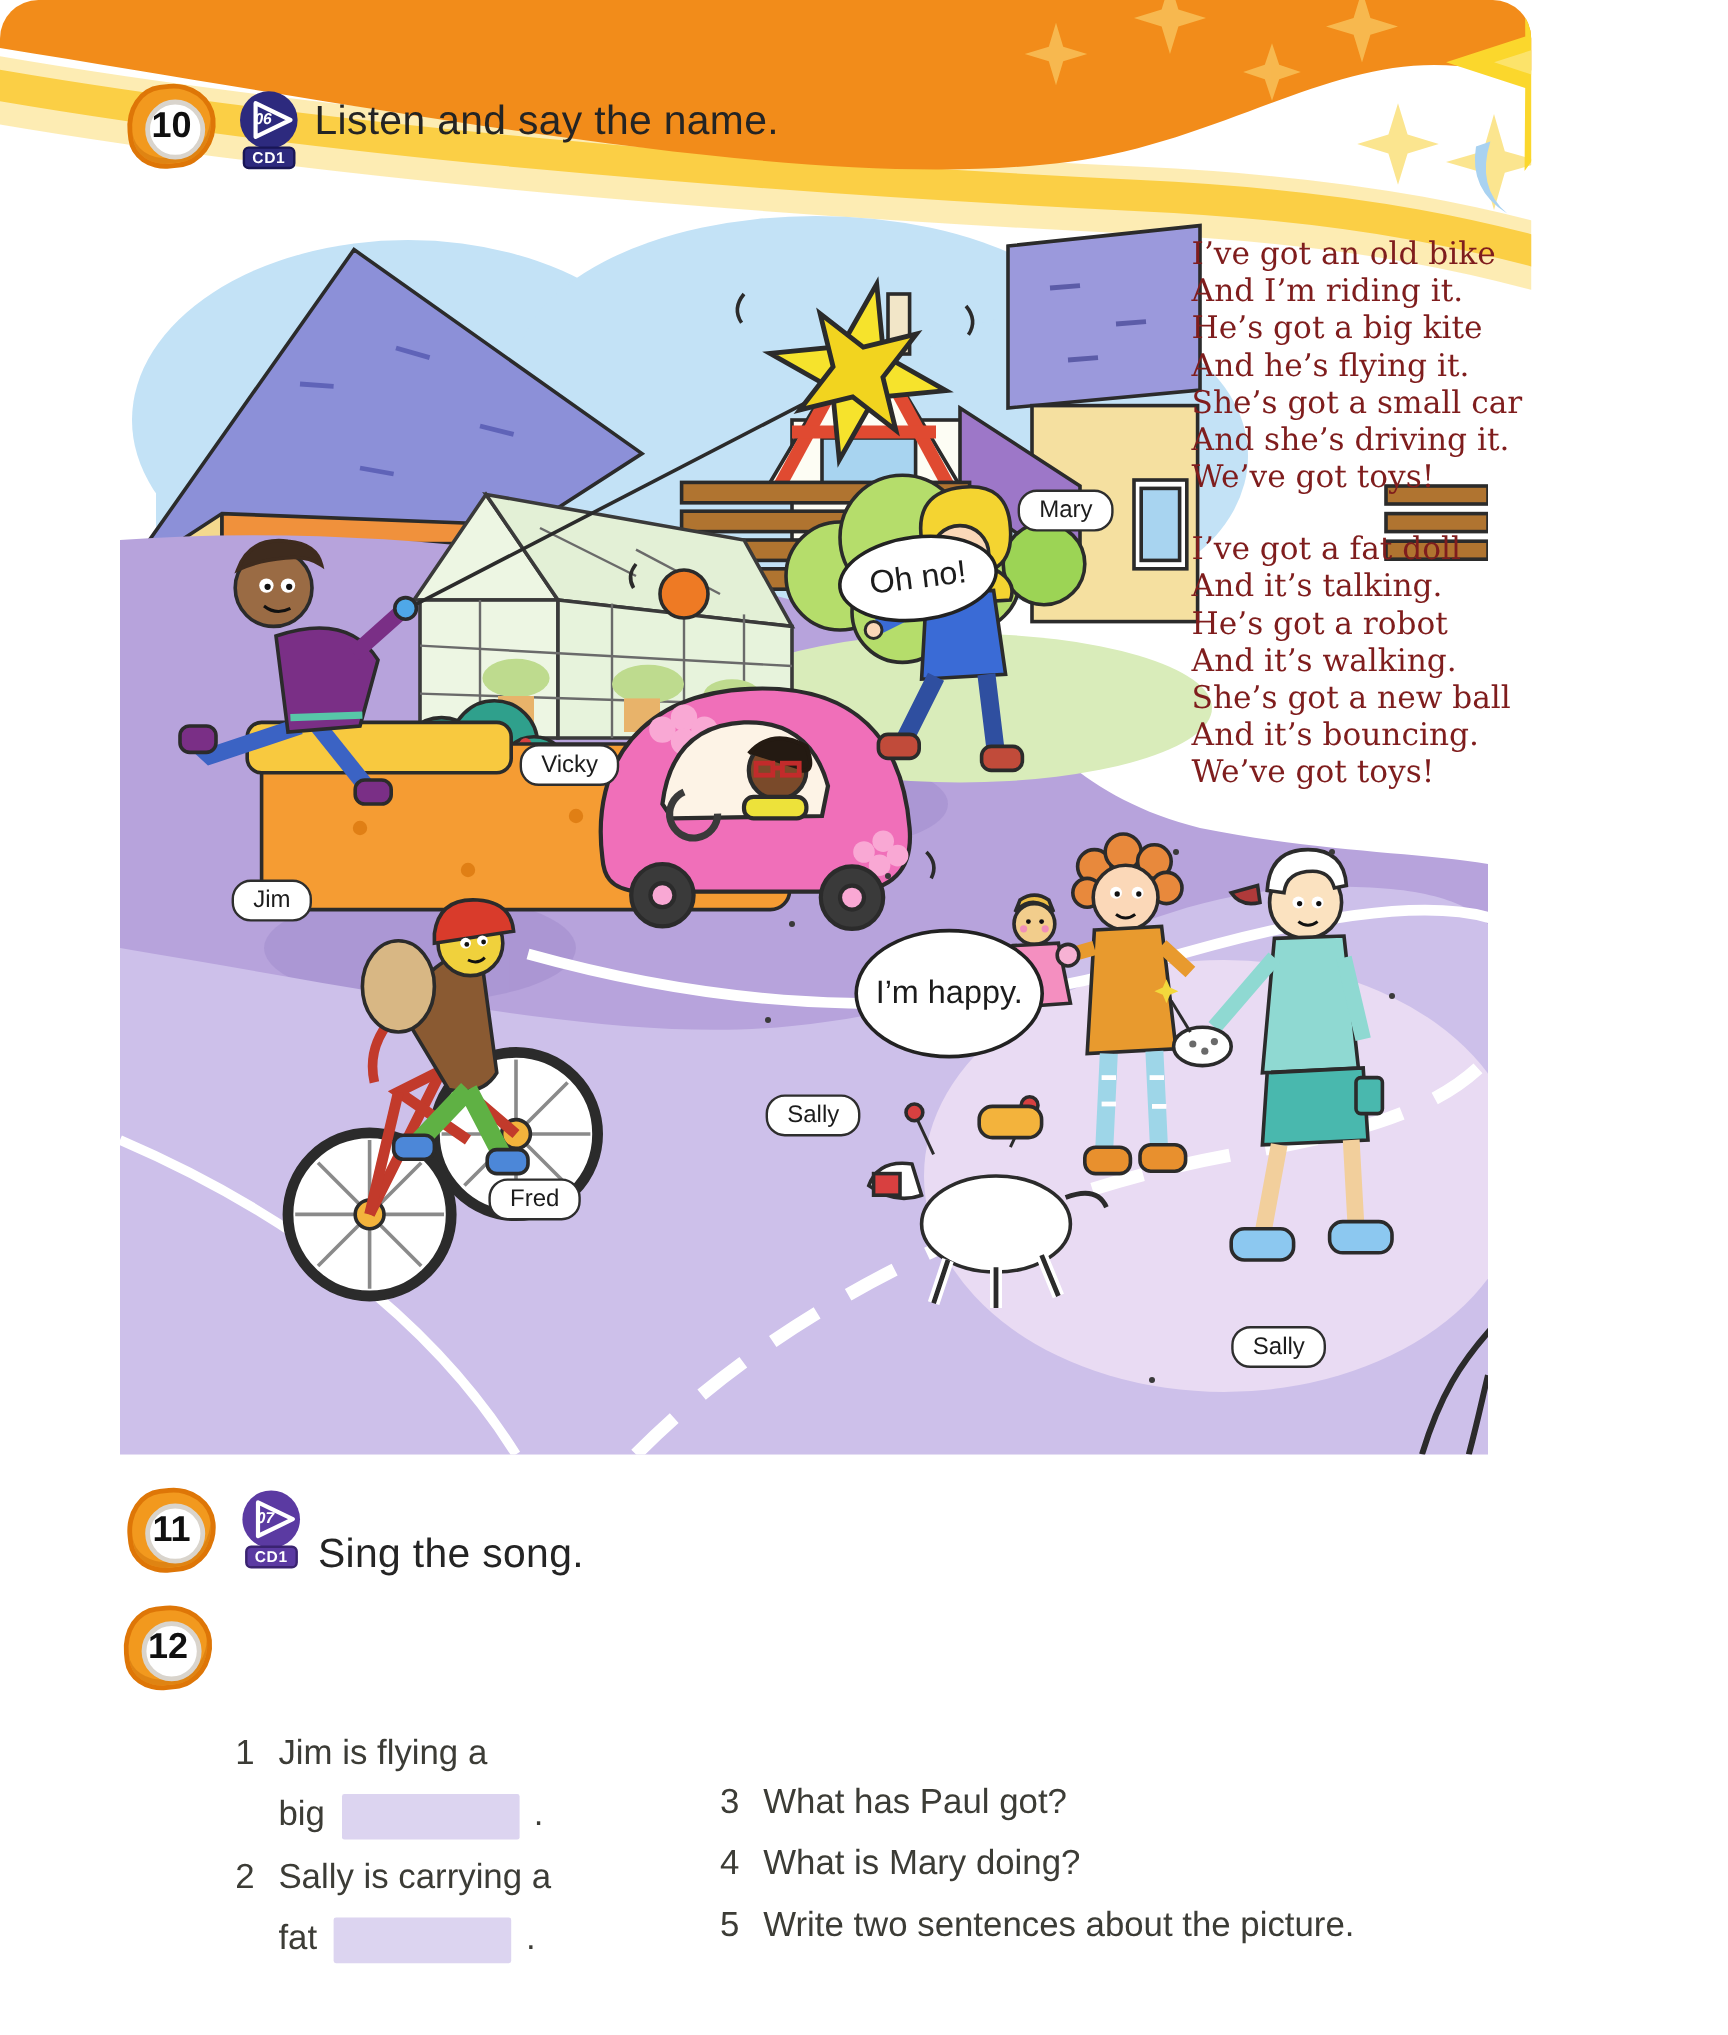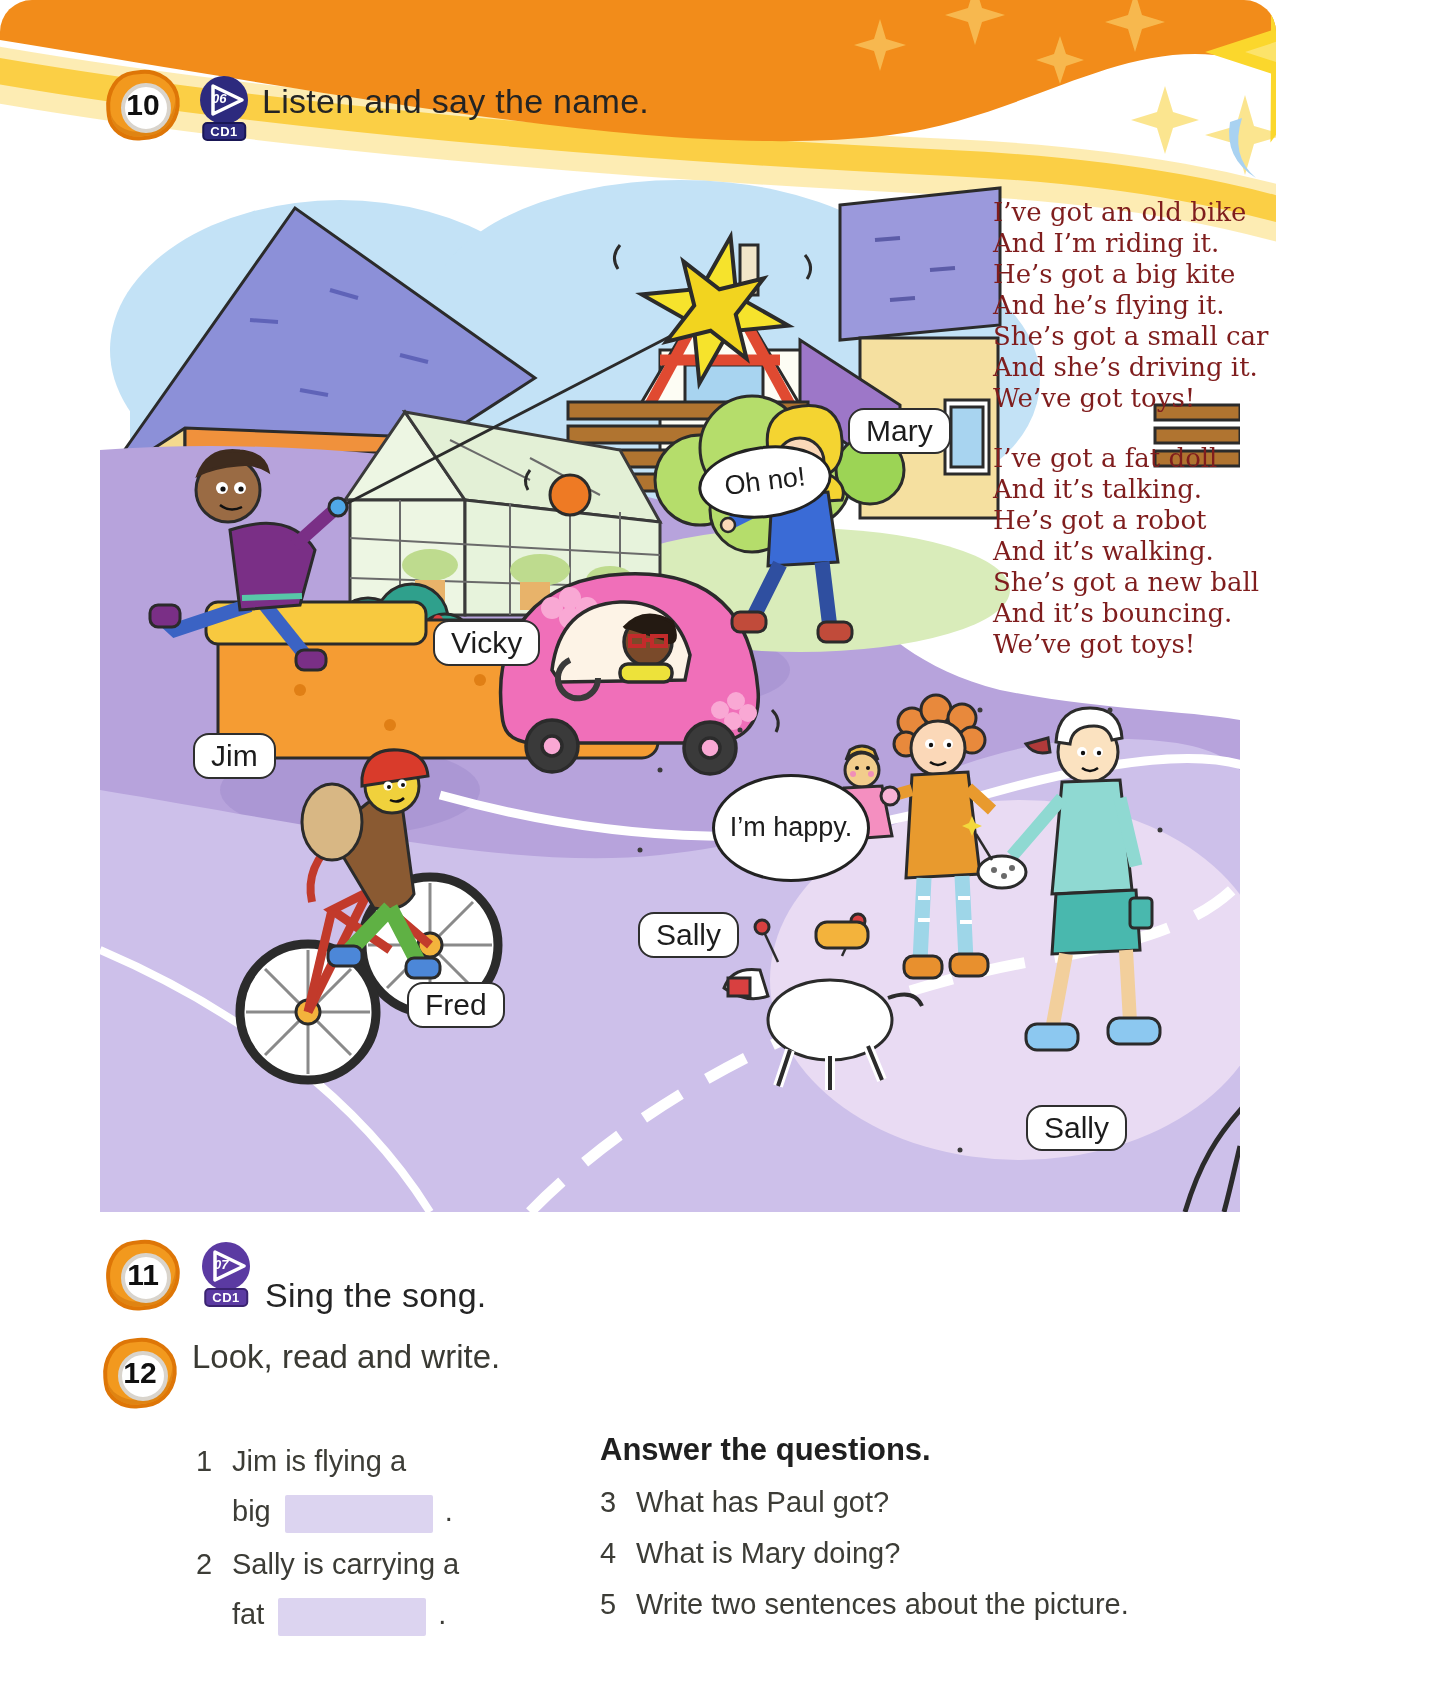--- a/index.html
+++ b/index.html
@@ -31,21 +31,21 @@
   .cd.blue  .cdlabel{background:#2D2A7E;border:2px solid #191655;}
   .cd.purple .cdlabel{background:#5B3AA2;border:2px solid #3A2370;}
 
   .ex-title{font-size:34px;color:#242424;letter-spacing:.3px;}
 
   
   .scene{left:100px;top:150px;width:1140px;height:1062px;}
   .scene svg{position:absolute;left:0;top:0;}
 
   .name-label{position:absolute;background:#fff;border:2.5px solid #2e2e2e;border-radius:16px;
-    padding:4px 16px;font-size:30px;color:#1c1c1c;white-space:nowrap;z-index:5;}
+    padding:4px 16px;font-size:20px;color:#1c1c1c;white-space:nowrap;z-index:5;}
   .bubble{position:absolute;background:#fff;border:3px solid #222;border-radius:50%;
     display:flex;align-items:center;justify-content:center;text-align:center;
     font-size:27px;color:#1c1c1c;z-index:5;line-height:1.1;}
 
   
   .song{left:993px;top:197px;z-index:6;font-family:"DejaVu Serif",serif;
     font-size:26px;color:#7f1d1d;}
   .song .song-line{height:31px;line-height:31px;white-space:nowrap;}
   .song .verse-gap{height:29px;}
 
@@ -495,36 +495,34 @@
     <span class="track">07</span>
     <span class="cdlabel">CD1</span>
   </div>
   <div class="abs ex-title" style="left:265px;top:1276px;">Sing the song.</div>
 
   <div class="abs badge" style="left:103px;top:1338px;">
     <div class="blob"></div>
     <div class="hole"></div>
     <div class="num">12</div>
   </div>
-  <div class="abs h2line" style="left:192px;top:1338px;">Look, read and write.</div>
 
   <div class="abs" style="left:196px;top:1445px;">
     <span class="item-num">1</span><span class="item-text">Jim is flying a</span>
   </div>
   <div class="abs" style="left:232px;top:1495px;">
     <span class="item-text">big</span><span class="blank"></span><span class="item-text">.</span>
   </div>
   <div class="abs" style="left:196px;top:1548px;">
     <span class="item-num">2</span><span class="item-text">Sally is carrying a</span>
   </div>
   <div class="abs" style="left:232px;top:1598px;">
     <span class="item-text">fat</span><span class="blank"></span><span class="item-text">.</span>
   </div>
 
-  <div class="abs q-title" style="left:600px;top:1432px;">Answer the questions.</div>
   <div class="abs" style="left:600px;top:1486px;">
     <span class="item-num">3</span><span class="item-text">What has Paul got?</span>
   </div>
   <div class="abs" style="left:600px;top:1537px;">
     <span class="item-num">4</span><span class="item-text">What is Mary doing?</span>
   </div>
   <div class="abs" style="left:600px;top:1588px;">
     <span class="item-num">5</span><span class="item-text">Write two sentences about the picture.</span>
   </div>
 

